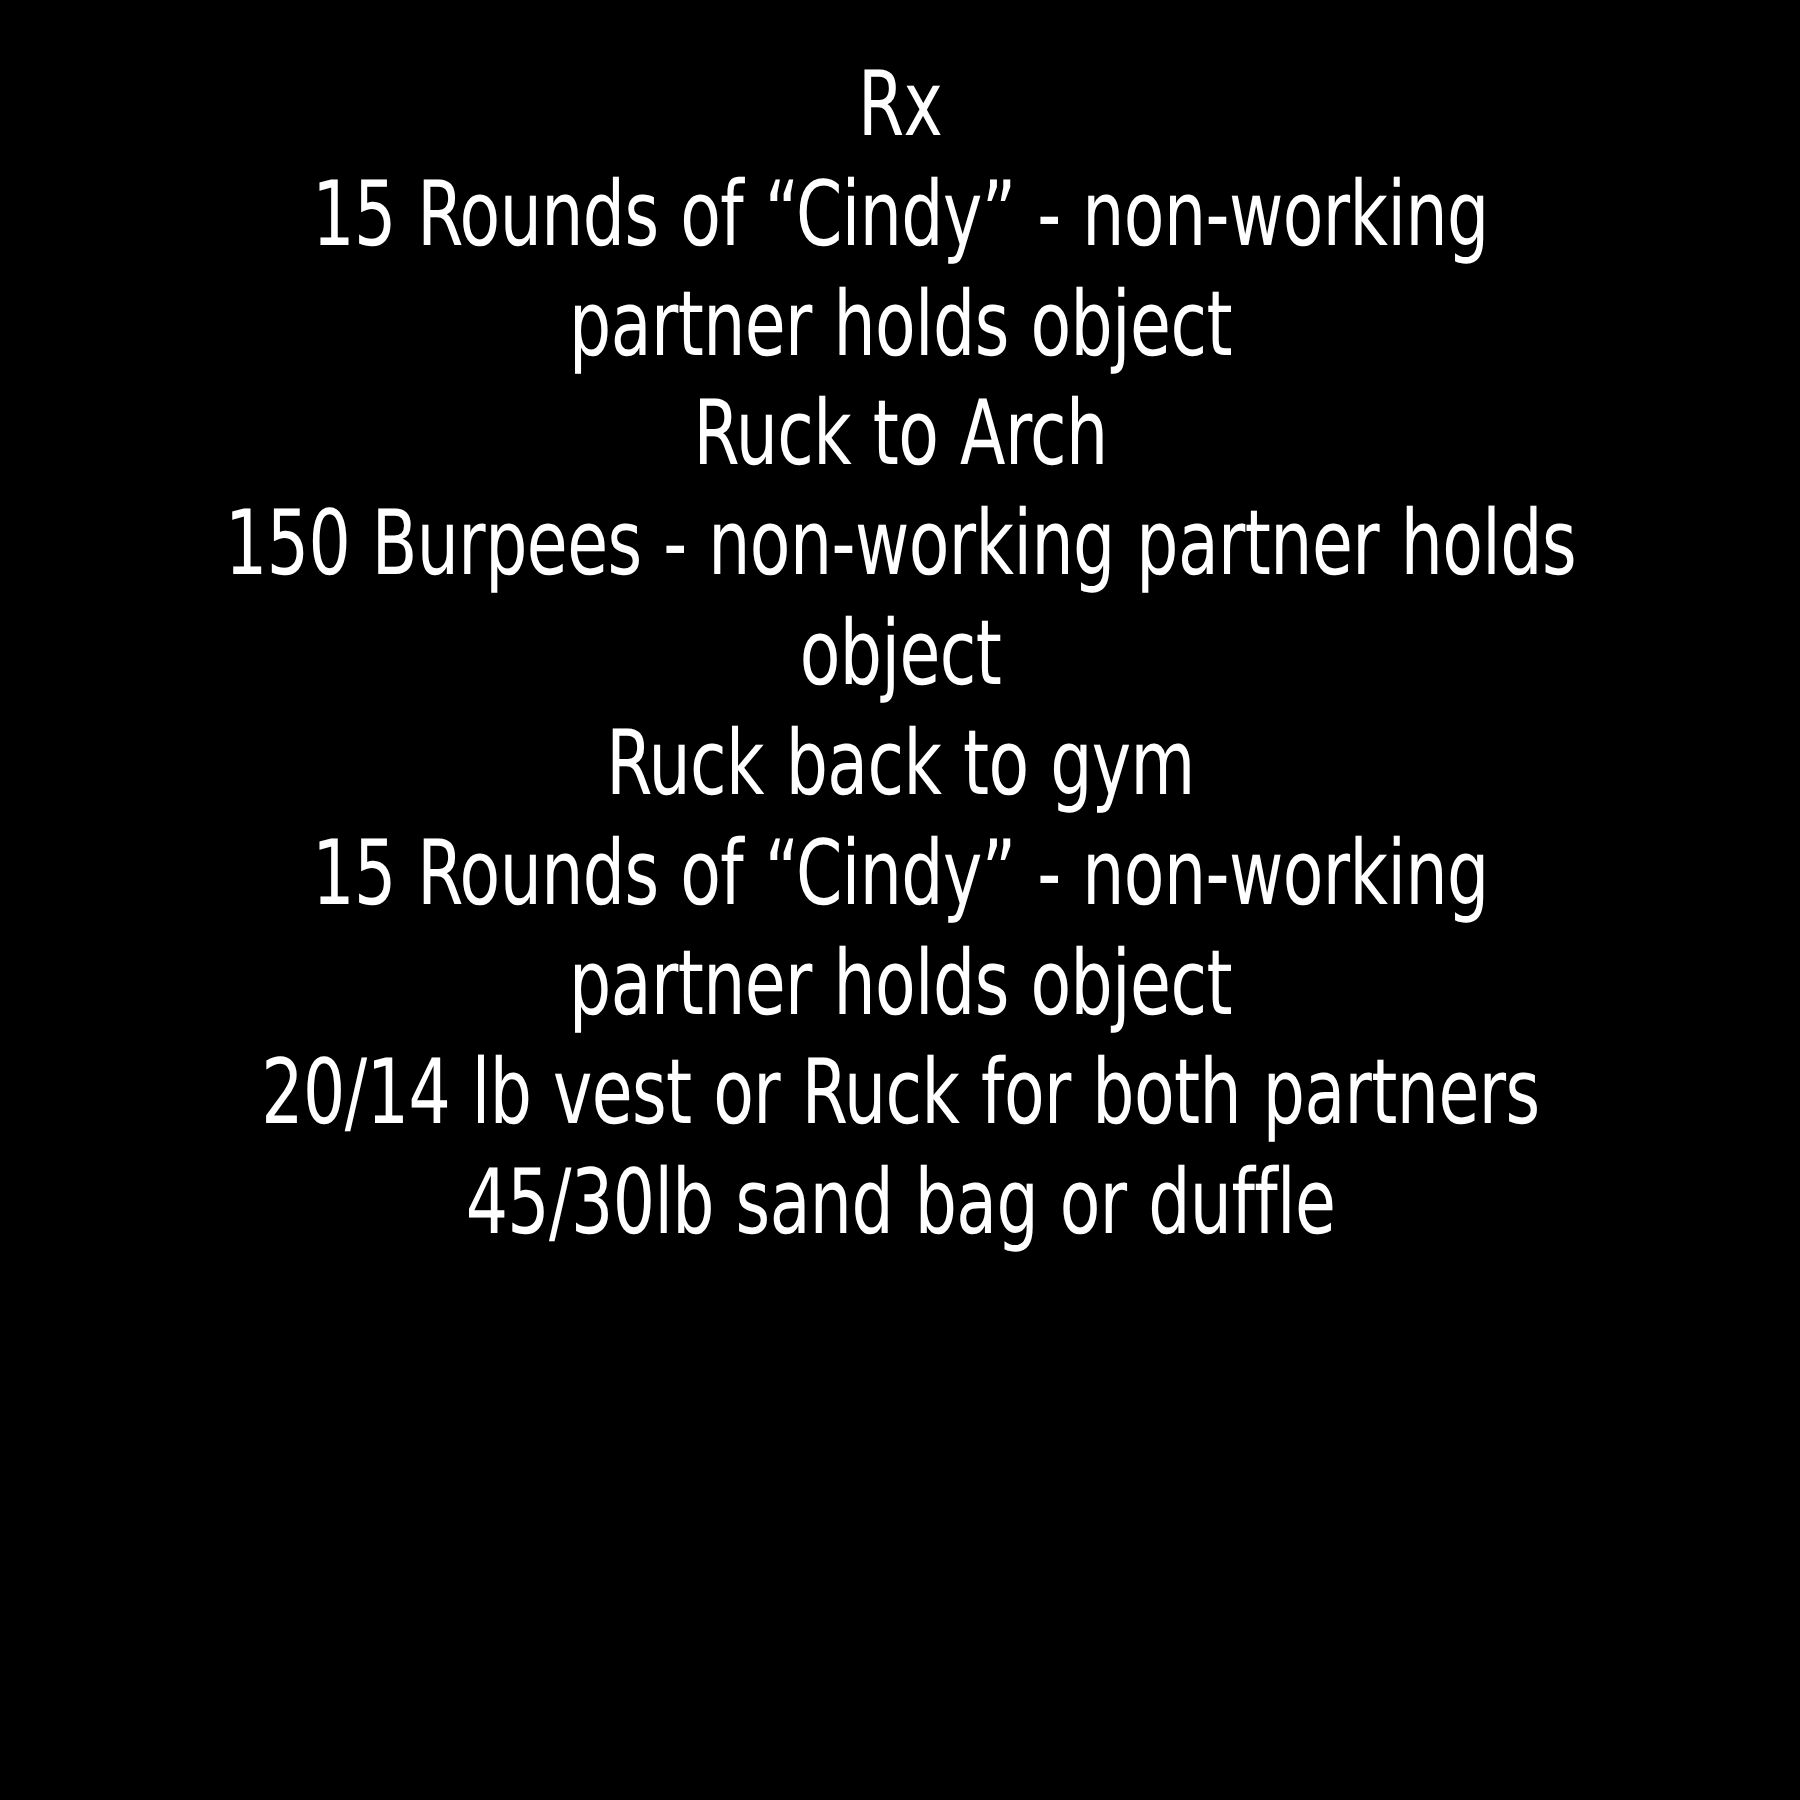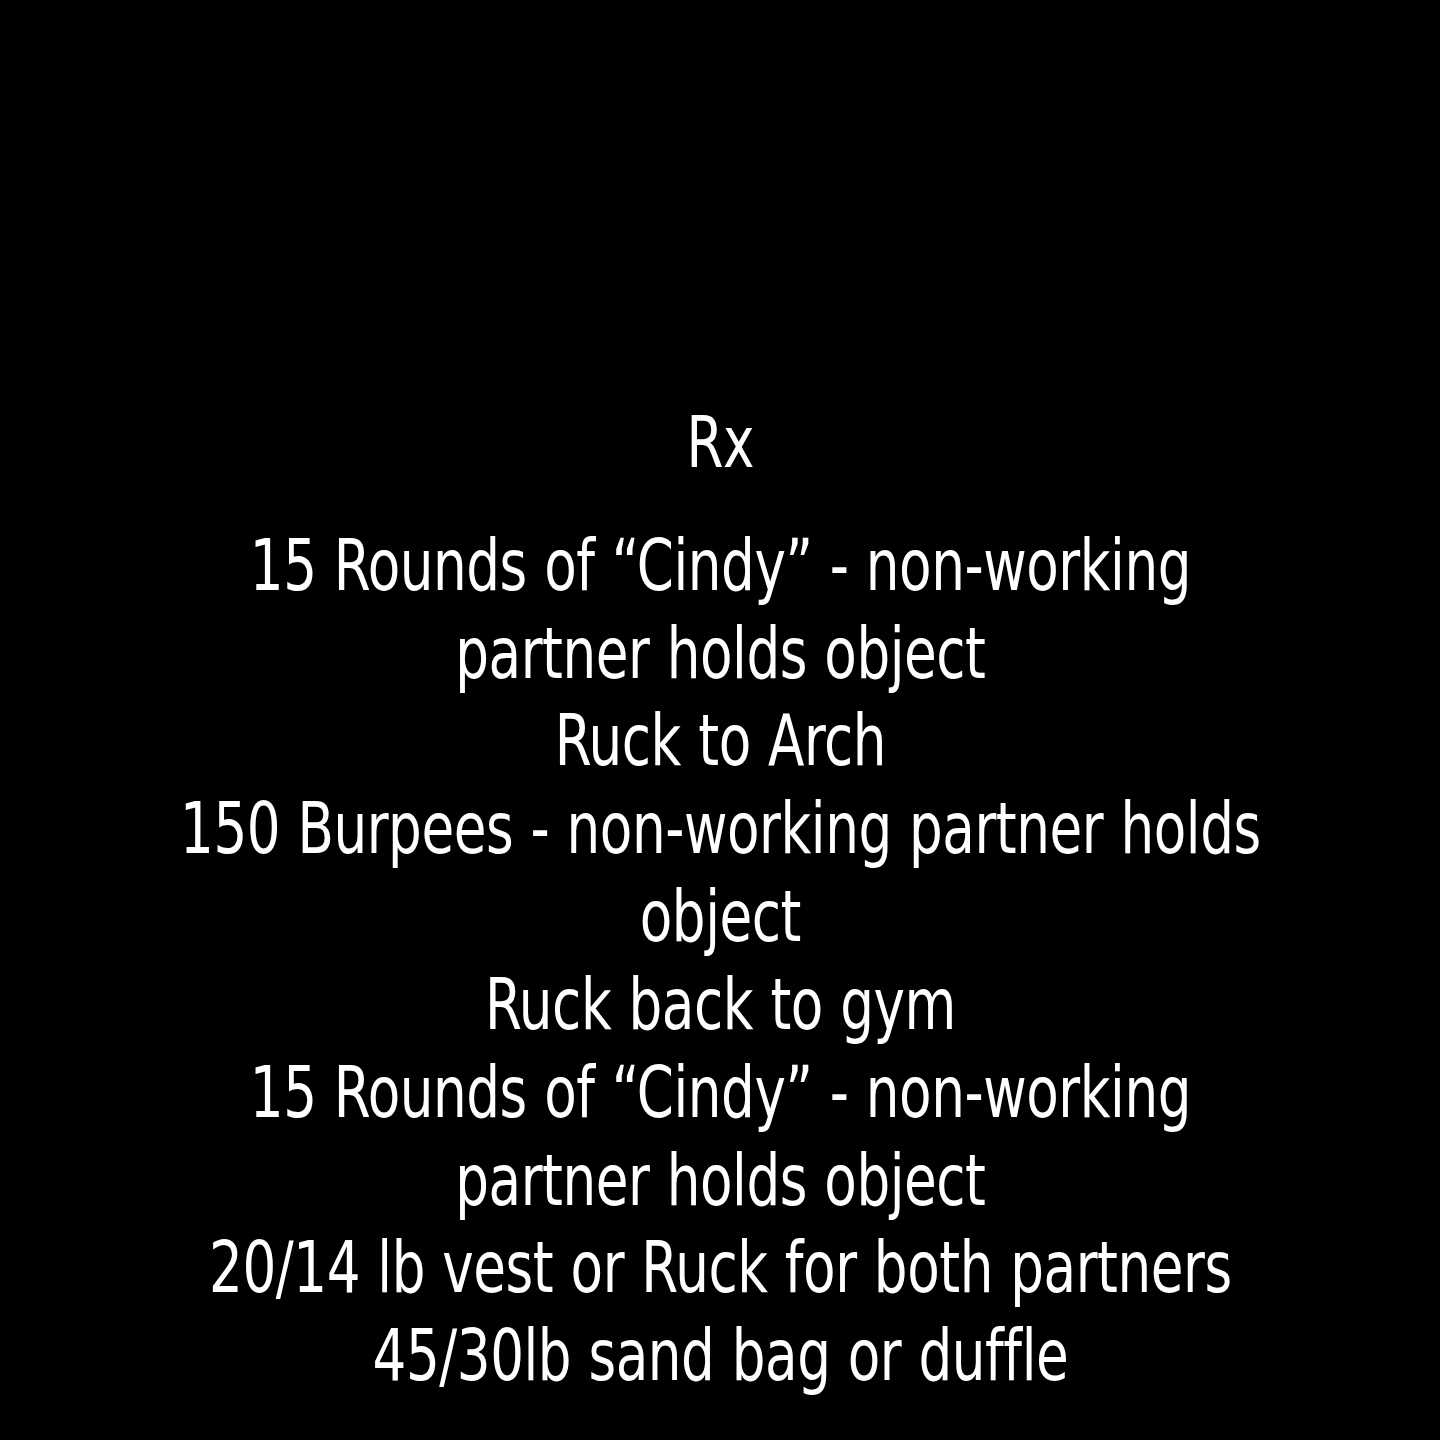--- a/index.html
+++ b/index.html
@@ -13,41 +13,40 @@
     overflow: hidden;
     font-family: "DejaVu Sans Condensed", "Liberation Sans Narrow", "Liberation Sans", sans-serif;
   }
   .workout-card {
     width: 1440px;
     height: 1440px;
     background: #000000;
     display: flex;
     flex-direction: column;
     align-items: center;
-    justify-content: flex-end;
+    justify-content: flex-start;
     box-sizing: border-box;
     padding: 40px 150px 40px 150px;
   }
   .wod-title {
     color: #ffffff;
     font-size: 72px;
     line-height: 1.22;
     text-align: center;
     font-weight: 400;
     letter-spacing: -0.5px;
     transform: scaleX(0.82);
     transform-origin: center center;
     white-space: nowrap;
   }
   .wod-lines {
     width: 100%;
     display: flex;
     flex-direction: column;
     align-items: center;
-    margin-top: 35px;
   }
   .wod-line {
     color: #ffffff;
     font-size: 72px;
     line-height: 1.22;
     text-align: center;
     font-weight: 400;
     letter-spacing: -0.5px;
     transform: scaleX(0.82);
     transform-origin: center center;

